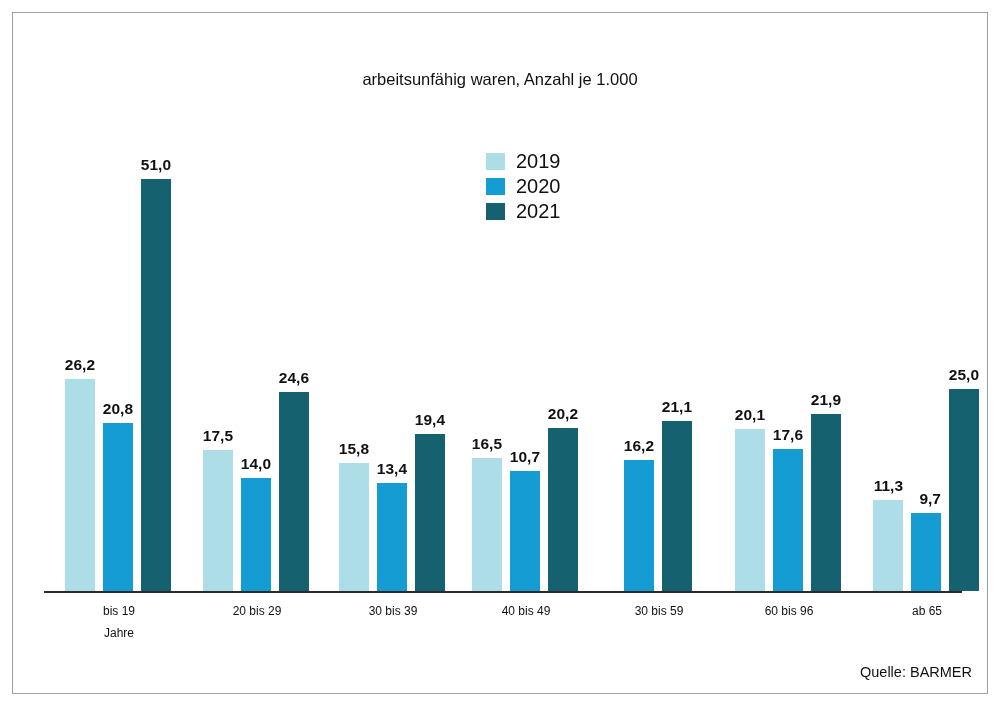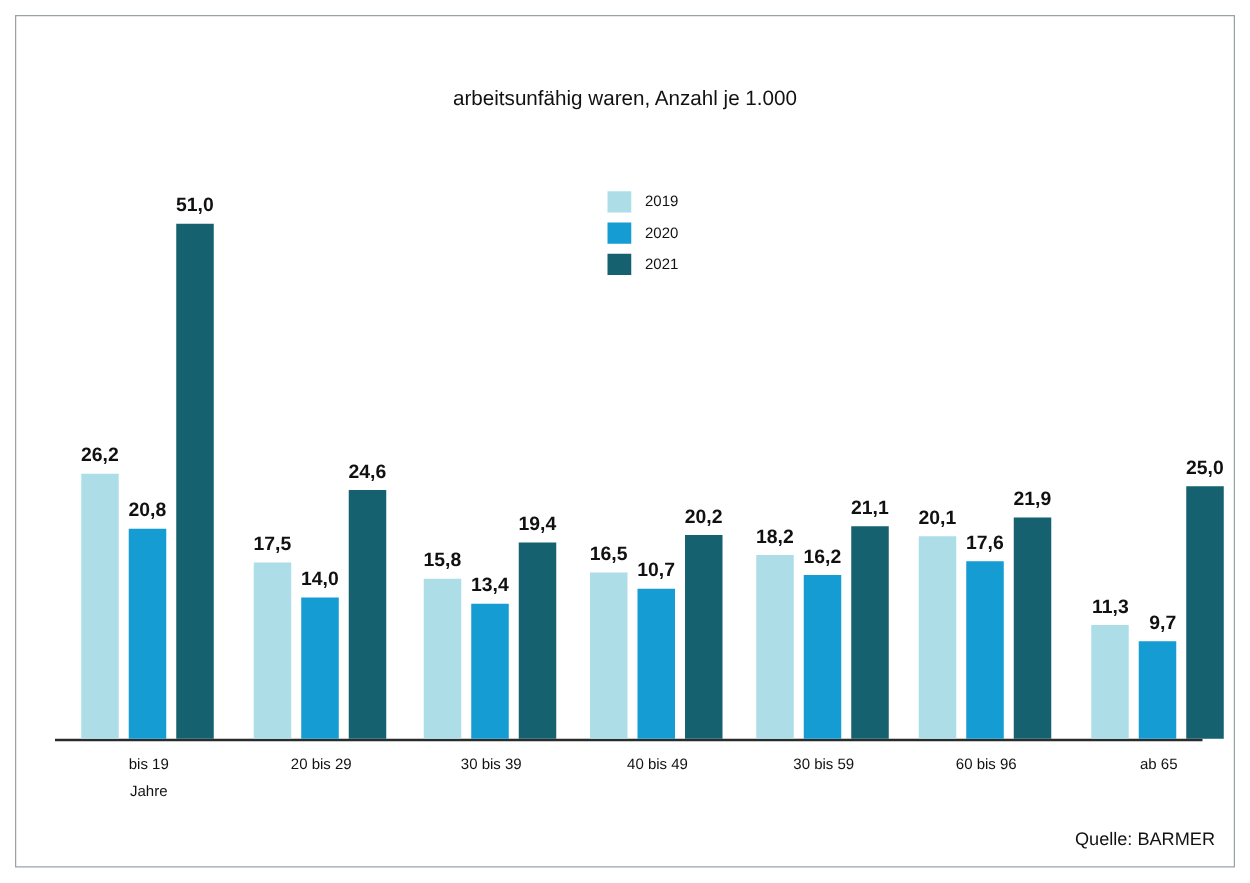--- a/index.html
+++ b/index.html
@@ -63,21 +63,21 @@
     align-items: center;
     gap: 11px;
     height: 18px;
   }
   .legend-swatch {
     width: 19px;
     height: 17px;
     display: block;
   }
   .legend-label {
-    font-size: 12px;
+    font-size: 20px;
     color: #111;
   }
   .plot {
     position: absolute;
     left: 28px;
     top: 150px;
     width: 944px;
     height: 443px;
   }
   .baseline {
@@ -219,24 +219,20 @@
           <span class="bar-value">10,7</span>
           <span class="bar" style="background: rgb(21, 156, 210); height: 120px;"></span>
         </div>
         <div class="bar-wrap">
           <span class="bar-value">20,2</span>
           <span class="bar" style="background: rgb(21, 97, 111); height: 163px;"></span>
         </div>
       </div>
       <div class="group" style="left: 570px; width: 122px;">
         <div class="bar-wrap">
-          <span class="bar-value">18,2</span>
-          <span class="bar" style="background: rgb(173, 222, 232); height: 147px;"></span>
-        </div>
-        <div class="bar-wrap">
           <span class="bar-value">16,2</span>
           <span class="bar" style="background: rgb(21, 156, 210); height: 131px;"></span>
         </div>
         <div class="bar-wrap">
           <span class="bar-value">21,1</span>
           <span class="bar" style="background: rgb(21, 97, 111); height: 170px;"></span>
         </div>
       </div>
       <div class="group" style="left: 700px; width: 122px;">
         <div class="bar-wrap">

